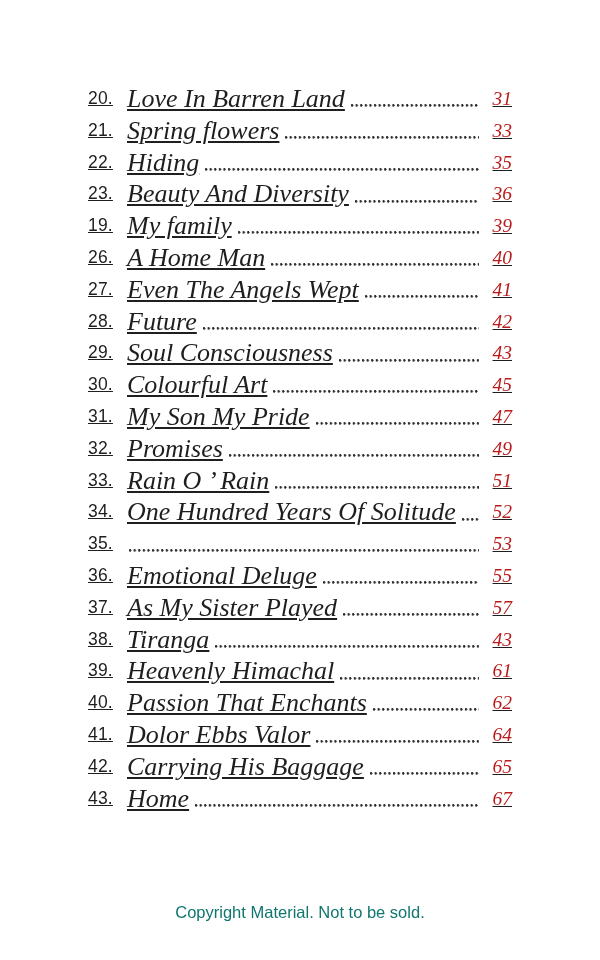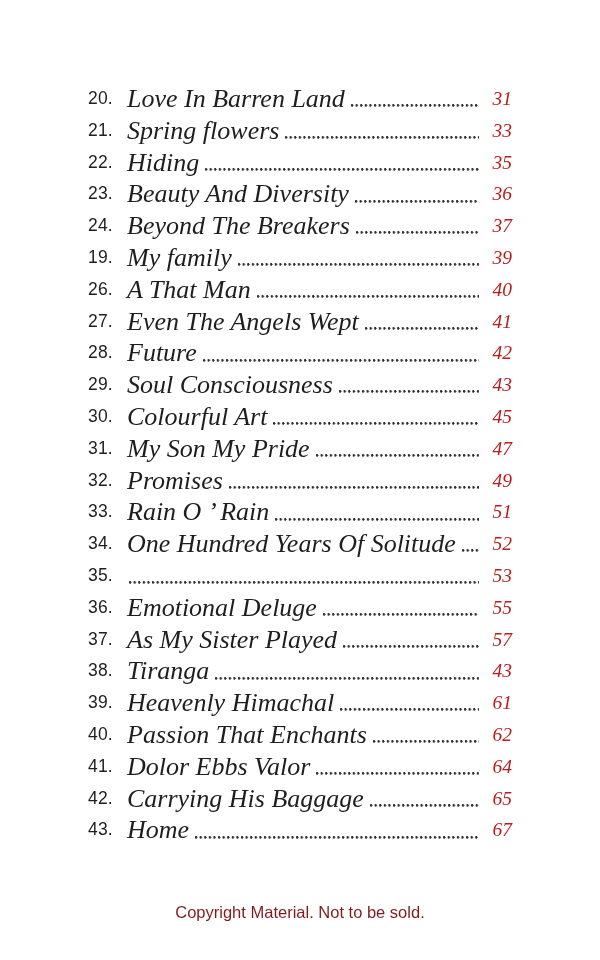--- a/index.html
+++ b/index.html
@@ -17,20 +17,21 @@
     position: absolute;
     top: 83px;
     left: 88px;
     width: 424px;
   }
   .toc-row {
     display: flex;
     align-items: center;
     height: 31.8px;
     line-height: 31.8px;
+    text-decoration: underline;
   }
   .num {
     flex: none;
     width: 39px;
     font-family: "Liberation Sans", sans-serif;
     font-size: 17.5px;
     letter-spacing: 0.2px;
     color: #1e1e1e;
   }
   .title {
@@ -62,21 +63,21 @@
   }
   .footer {
     position: absolute;
     top: 900px;
     left: 0;
     width: 100%;
     text-align: center;
     font-family: "Liberation Sans", sans-serif;
     font-size: 16.5px;
     line-height: 25px;
-    color: #7f1d1d;
+    color: #0f766e;
   }
 </style>
 </head>
 <body>
 
 <div class="page">
   <main class="toc" id="toc-list">
   <div class="toc-row">
     <span class="num">20.</span>
     <span class="title">Love In Barren Land</span>
@@ -98,37 +99,31 @@
     <span class="pagenum">35</span>
   </div>
 
   <div class="toc-row">
     <span class="num">23.</span>
     <span class="title">Beauty And Diversity</span>
     <span class="leader"></span>
     <span class="pagenum">36</span>
   </div>
 
-  <div class="toc-row">
-    <span class="num">24.</span>
-    <span class="title">Beyond The Breakers</span>
-    <span class="leader"></span>
-    <span class="pagenum">37</span>
-  </div>
 
   <div class="toc-row">
     <span class="num">19.</span>
     <span class="title">My family</span>
     <span class="leader"></span>
     <span class="pagenum">39</span>
   </div>
 
   <div class="toc-row">
     <span class="num">26.</span>
-    <span class="title">A That Man</span>
+    <span class="title">A Home Man</span>
     <span class="leader"></span>
     <span class="pagenum">40</span>
   </div>
 
   <div class="toc-row">
     <span class="num">27.</span>
     <span class="title">Even The Angels Wept</span>
     <span class="leader"></span>
     <span class="pagenum">41</span>
   </div>

